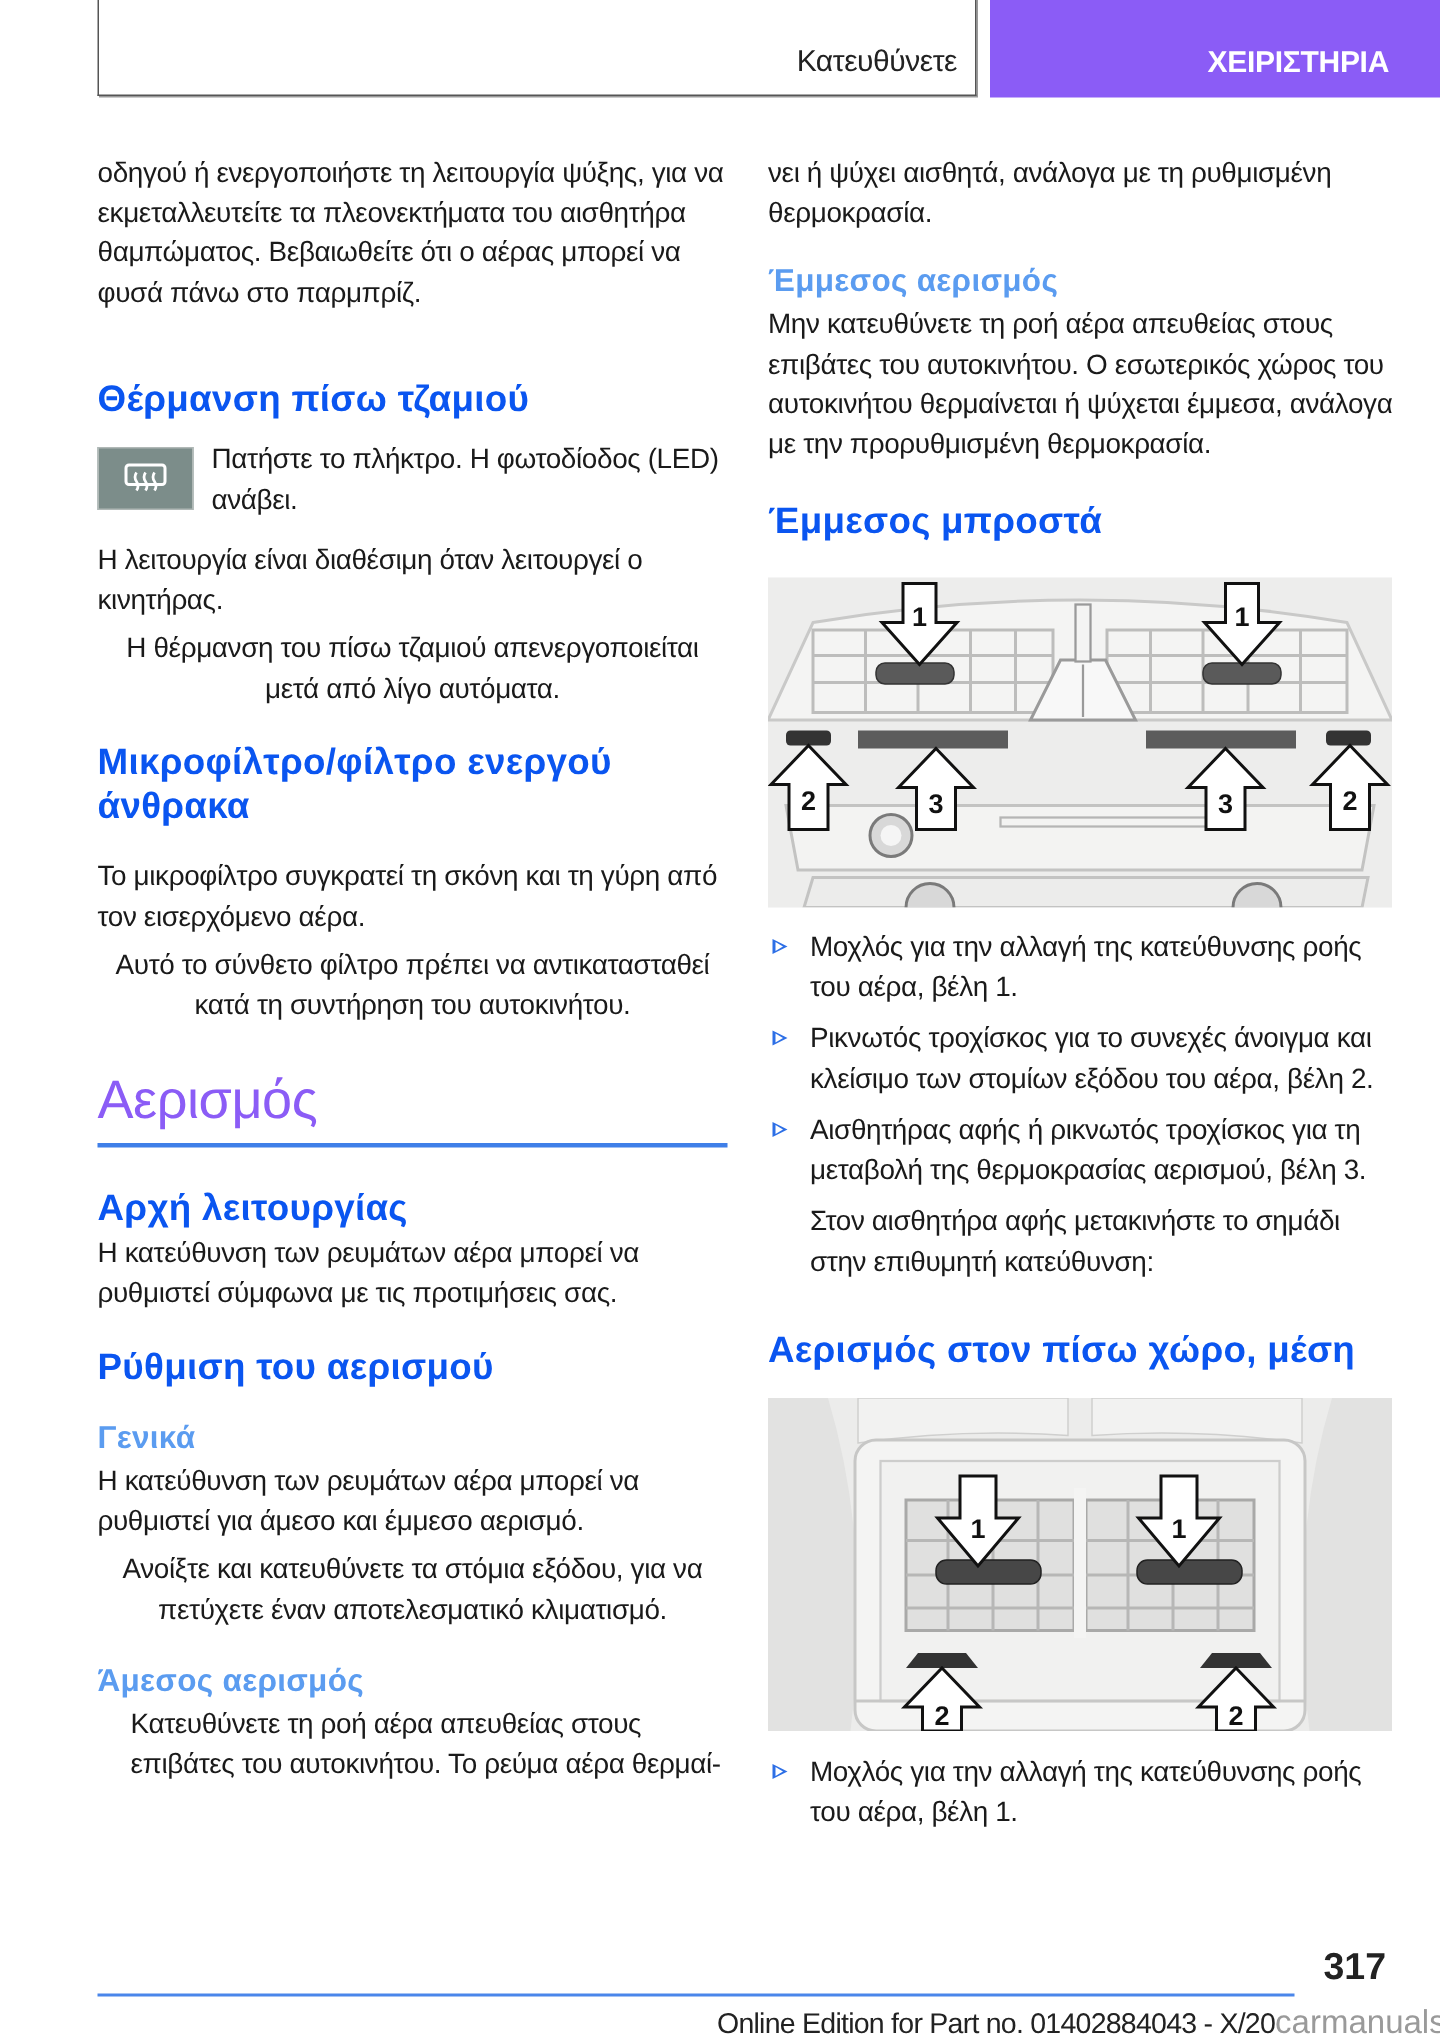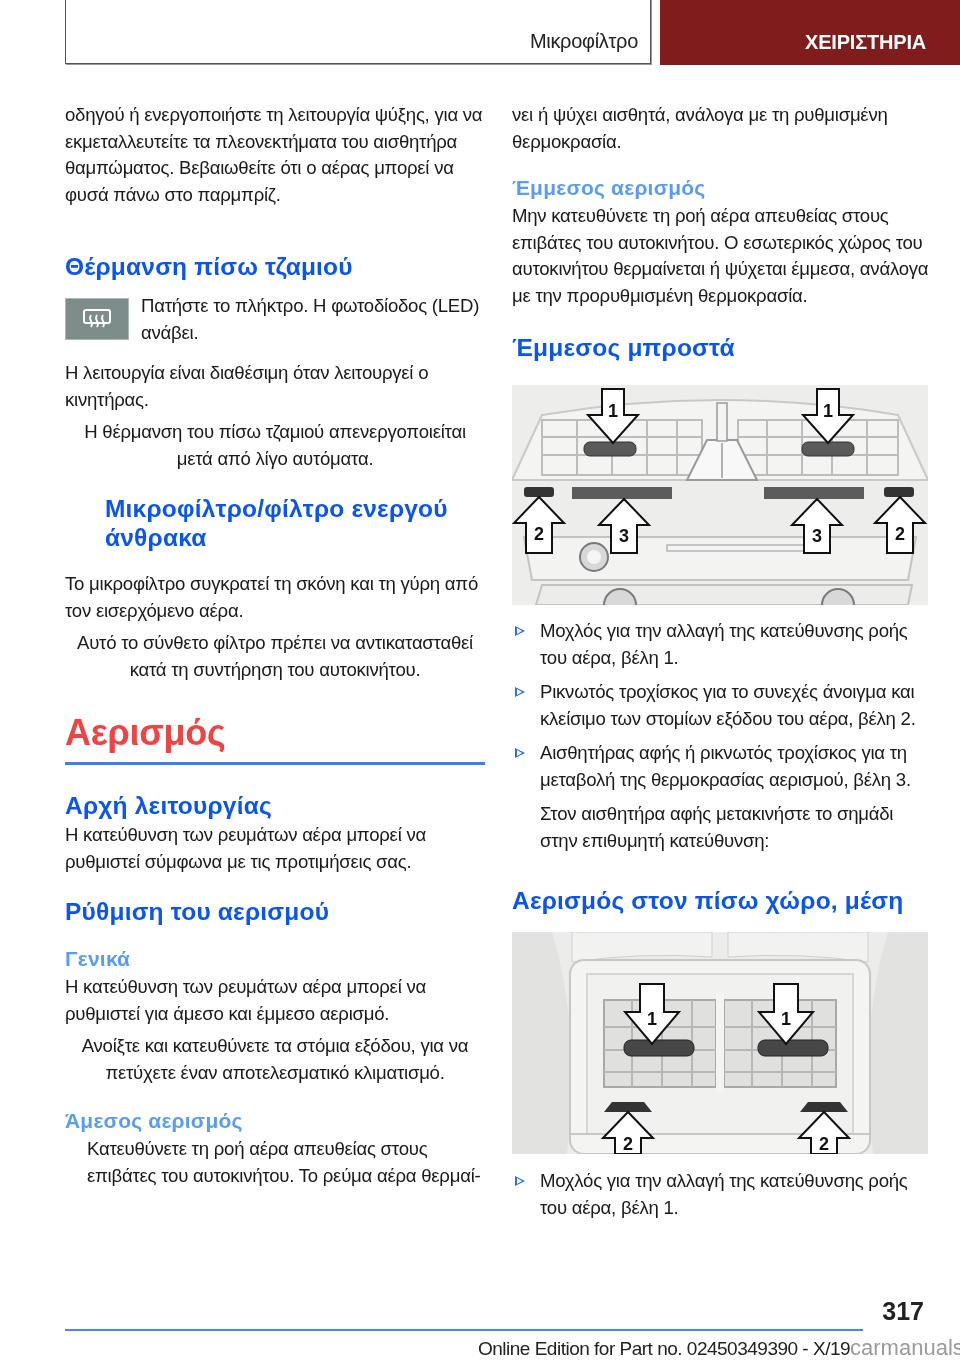--- a/index.html
+++ b/index.html
@@ -1,32 +1,32 @@
 <!DOCTYPE html>
 <html><head>
 <meta charset="utf-8">
 <style>
   html, body { margin:0; padding:0; background:#ffffff; }
   body { width:960px; height:1362px; position:relative; overflow:hidden;
          font-family:"Liberation Sans", "DejaVu Sans", sans-serif; color:#1a1a1a; }
   .hdr-box { position:absolute; left:65px; top:-2px; width:584px; height:65px;
              border:1px solid #555; border-top:none; background:#fff; box-shadow:1px 1px 0 #999; }
   .hdr-chapter { position:absolute; right:12px; bottom:10px; font-size:20px; color:#222; letter-spacing:-0.3px; }
-  .hdr-tab { position:absolute; left:660px; top:0; width:300px; height:65px; background:#7f1d1d; }
+  .hdr-tab { position:absolute; left:660px; top:0; width:300px; height:65px; background:#8b5cf6; }
   .hdr-tab span { position:absolute; right:34px; bottom:11px; color:#fff; font-weight:bold; font-size:20px; letter-spacing:-0.2px; }
 
   .col { position:absolute; width:420px; }
   .col-left { left:65px; top:102px; }
   .col-right { left:512px; top:102px; width:420px; }
 
   p { margin:0; font-size:18.6px; line-height:26.5px; letter-spacing:-0.25px; }
   p + p { margin-top:6px;text-align:center; }
   .h2 { color:#0a55f0; font-weight:bold; font-size:24.5px; line-height:29px; letter-spacing:0.2px; margin:0; }
   .h3 { color:#5b9cf0; font-weight:bold; font-size:21px; line-height:26px; margin:0; letter-spacing:0.2px; }
-  .h1 { color:#ef4444; font-weight:bold; font-size:36px; line-height:40px; margin:0; letter-spacing:-0.3px; }
+  .h1 { color:#8b5cf6; font-weight:normal; font-size:36px; line-height:40px; margin:0; letter-spacing:-0.3px; }
   .rule { height:3px; background:#3f7fe8; margin-top:9px; }
 
   .icon-row { display:flex; align-items:flex-start; }
   .defrost-btn { width:62px; height:40px; background:#7c8d8a; border:1px solid #b0b8b6;
                  display:flex; align-items:center; justify-content:center; margin-right:12px; margin-top:5px; flex:none; }
 
   ul.bullets { list-style:none; margin:0; padding:0; }
   ul.bullets li { position:relative; padding-left:28px; font-size:18.6px; line-height:26.5px; letter-spacing:-0.25px; }
   ul.bullets li + li { margin-top:8px; }
   .tri { position:absolute; left:3px; top:8px; width:0; height:0;
@@ -39,21 +39,21 @@
 
   .footer-rule { position:absolute; left:65px; top:1329px; width:798px; height:2px; background:#4a86ea; }
   .page-num { position:absolute; right:36px; top:1297px; font-weight:bold; font-size:25px; color:#222; }
   .footer-text { position:absolute; left:478px; top:1335px; font-size:19px; color:#222; letter-spacing:-0.5px; white-space:nowrap; }
   .footer-text .wm { color:#9a9a9a; font-size:22px; letter-spacing:0; }
 </style>
 </head>
 <body>
 
 <div class="hdr-box">
-  <span class="hdr-chapter">Μικροφίλτρο</span>
+  <span class="hdr-chapter">Κατευθύνετε</span>
 </div>
 <div class="hdr-tab">
   <span>ΧΕΙΡΙΣΤΗΡΙΑ</span>
 </div>
 
 <div class="col col-left">
   <p>οδηγού ή ενεργοποιήστε τη λειτουργία ψύξης, για να εκμεταλλευτείτε τα πλεονεκτήματα του αισθητήρα θαμπώματος. Βεβαιωθείτε ότι ο αέρας μπορεί να φυσά πάνω στο παρμπρίζ.</p>
 
   <h2 class="h2" style="margin-top:44px;">Θέρμανση πίσω τζαμιού</h2>
   <div class="icon-row" style="margin-top:12px;">
@@ -63,21 +63,21 @@
         <path d="M9 7 q-2 3 0 6 q2 3 0 6" fill="none" stroke="#fff" stroke-width="1.8"></path>
         <path d="M15 7 q-2 3 0 6 q2 3 0 6" fill="none" stroke="#fff" stroke-width="1.8"></path>
         <path d="M21 7 q-2 3 0 6 q2 3 0 6" fill="none" stroke="#fff" stroke-width="1.8"></path>
       </svg>
     </div>
     <p>Πατήστε το πλήκτρο. Η φωτοδίοδος (LED) ανάβει.</p>
   </div>
   <p style="margin-top:14px;">Η λειτουργία είναι διαθέσιμη όταν λειτουργεί ο κινητήρας.</p>
   <p>Η θέρμανση του πίσω τζαμιού απενεργοποιείται μετά από λίγο αυτόματα.</p>
 
-  <h2 class="h2" style="margin-top:22px;margin-left:40px;">Μικροφίλτρο/φίλτρο ενεργού άνθρακα</h2>
+  <h2 class="h2" style="margin-top:22px;">Μικροφίλτρο/φίλτρο ενεργού άνθρακα</h2>
   <p style="margin-top:19px;">Το μικροφίλτρο συγκρατεί τη σκόνη και τη γύρη από τον εισερχόμενο αέρα.</p>
   <p>Αυτό το σύνθετο φίλτρο πρέπει να αντικατασταθεί κατά τη συντήρηση του αυτοκινήτου.</p>
 
   <h1 class="h1" style="margin-top:30px;">Αερισμός</h1>
   <div class="rule"></div>
 
   <h2 class="h2" style="margin-top:26px;">Αρχή λειτουργίας</h2>
   <p style="margin-top:2px;">Η κατεύθυνση των ρευμάτων αέρα μπορεί να ρυθμιστεί σύμφωνα με τις προτιμήσεις σας.</p>
 
   <h2 class="h2" style="margin-top:22px;">Ρύθμιση του αερισμού</h2>
@@ -230,13 +230,13 @@
     </svg>
   </div>
 
   <ul class="bullets" style="margin-top:14px;">
     <li><span class="tri"></span><span>Μοχλός για την αλλαγή της κατεύθυνσης ροής του αέρα, βέλη 1.</span></li>
   </ul>
 </div>
 
 <div class="page-num">317</div>
 <div class="footer-rule"></div>
-<div class="footer-text"><span>Online Edition for Part no. 02450349390 - X/19</span><span class="wm">carmanualsonline.info</span></div>
+<div class="footer-text"><span>Online Edition for Part no. 01402884043 - X/20</span><span class="wm">carmanualsonline.info</span></div>
 
 </body></html>

